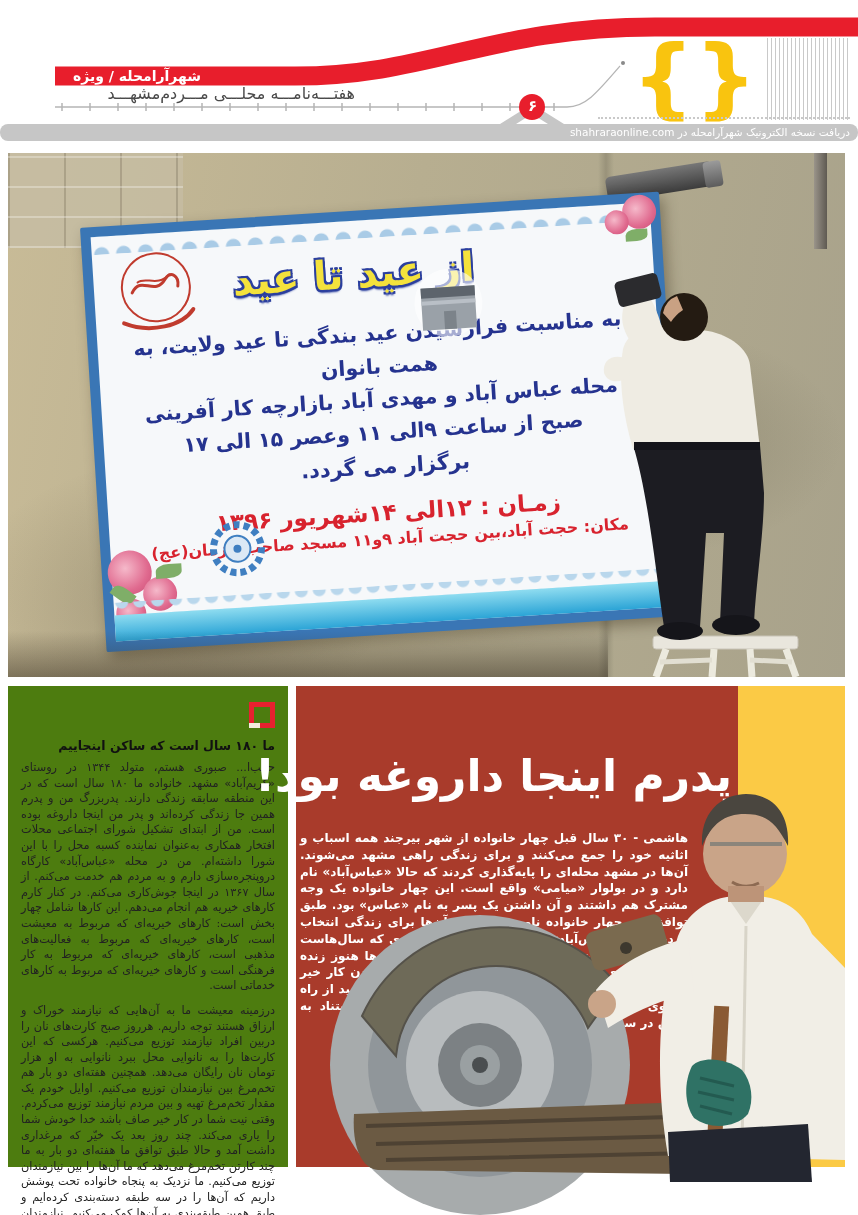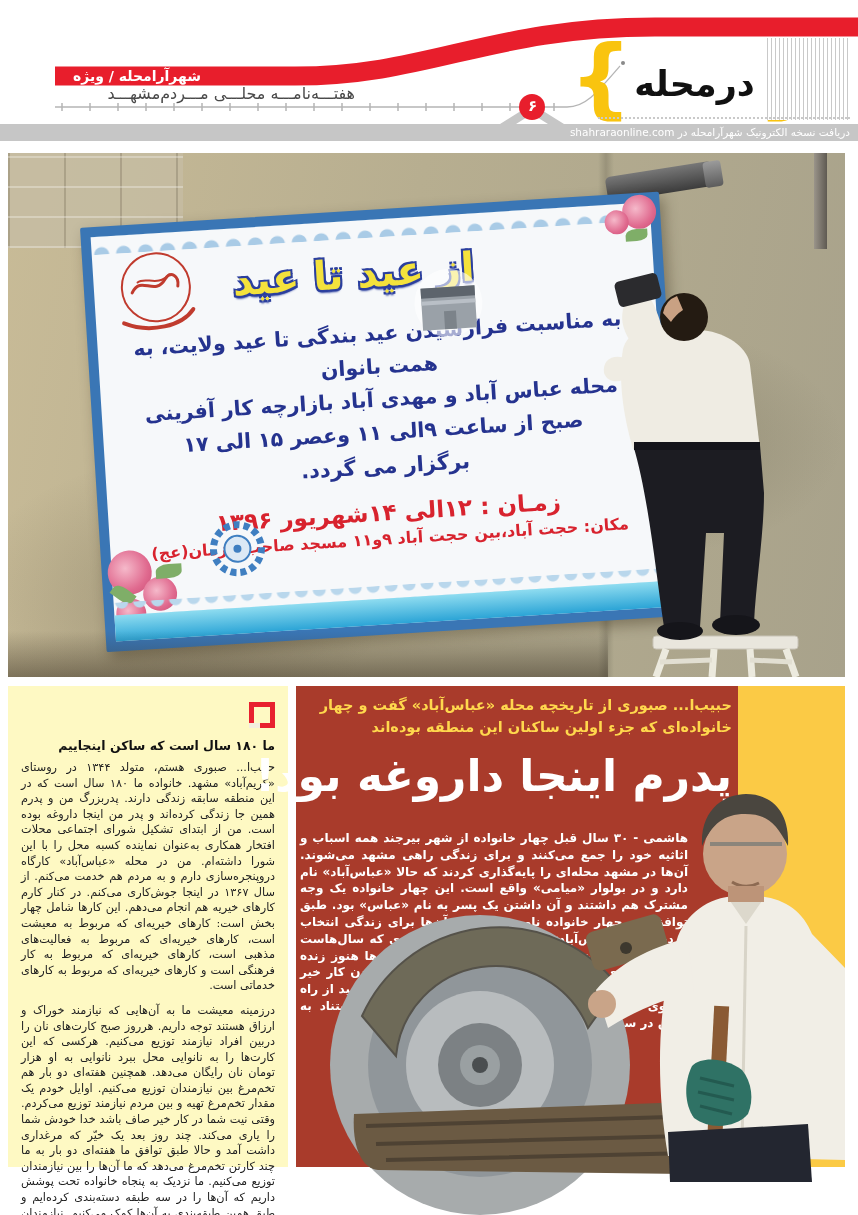--- a/index.html
+++ b/index.html
@@ -31,21 +31,21 @@
   .brand-text{color:#111;font-size:35px;font-weight:bold;padding:0 2px;margin-top:14px;}
   .pinstripes{
     left:767px;top:38px;width:83px;height:82px;
     background:repeating-linear-gradient(90deg,#c9c9c9 0 1px,#ffffff 1px 4px);
   }
   .dotted-row{
     left:598px;top:117px;width:252px;height:0;
     border-top:2px dotted #c9c9c9;
   }
   .url-bar{
-    left:0;top:124px;width:858px;height:17px;background:#c6c6c6;
+    left:0;top:124px;width:858px;height:17px;background:#c6c6c6;border-radius:8px;
   }
   .url-bar span{
     position:absolute;right:8px;top:0;line-height:17px;
     color:#fff;font-size:10.5px;direction:rtl;white-space:nowrap;
   }
 
   
   .photo{
     left:8px;top:153px;width:837px;height:524px;overflow:hidden;
     background:
@@ -105,21 +105,21 @@
     background:linear-gradient(#8edcf0,#2ba4d6);}
   .roundel{position:absolute;left:14px;top:12px;width:96px;height:96px;}
   .kaaba{position:absolute;left:318px;top:52px;width:70px;height:72px;}
   .rose{border-radius:50%;position:absolute;}
   .rose.r1{background:radial-gradient(circle at 40% 40%,#f5b9ca,#e06a8f 60%,#c94a72);}
   .leaf{position:absolute;background:#7fae68;border-radius:50% 0 50% 0;}
   .flower-logo{position:absolute;left:96px;bottom:54px;width:62px;height:62px;}
 
   
   .sidebar{
-    left:8px;top:686px;width:280px;height:481px;background:#fef9c3;
+    left:8px;top:686px;width:280px;height:481px;background:#4d7c0f;
     box-sizing:border-box;padding:14px 13px 0 13px;direction:rtl;color:#222;
   }
   .sq-icon{position:relative;width:16px;height:16px;border:5px solid #e8212f;margin:2px 0 10px 0;}
   .sq-icon .notch{position:absolute;left:-5px;bottom:-5px;width:11px;height:5px;background:#f3eedd;}
   .sidebar h3{margin:0 0 7px 0;font-size:12.5px;color:#111;}
   .sidebar p{margin:0 0 9px 0;font-size:11.3px;line-height:15.6px;text-align:justify;}
 
   .red-block{
     left:296px;top:686px;width:549px;height:481px;background:#a93b2b;direction:rtl;
   }
@@ -149,21 +149,20 @@
   <path d="M567 107 C585 107 596 94 620 66" fill="none" stroke="#b5b5b5" stroke-width="1.3"></path>
   <circle cx="623" cy="63" r="2" fill="#8a8a8a"></circle>
   <polygon points="500,124 532,104 564,124 548,124 532,114 516,124" fill="#c6c6c6"></polygon>
   <circle cx="532" cy="107" r="13" fill="#e81e2c"></circle>
 </svg>
 <div class="abs issue-label">شهرآرامحله / ویژه منطقه ۵</div>
 <div class="abs weekly-line">هفتـــه‌نامـــه محلـــی مـــردم‌مشهـــد</div>
 <div class="abs page-circle-num">۶</div>
 <div class="abs brand-wrap">
   <span class="brace">{</span>
-  <span class="brand-text">درمحله</span>
   <span class="brace">}</span>
 </div>
 <div class="abs pinstripes"></div>
 <div class="abs dotted-row"></div>
 <div class="abs url-bar">
   <span>دریافت نسخه الکترونیک شهرآرامحله در shahraraonline.com</span>
 </div>
 
 <div class="abs photo">
   <div class="abs wall-seam"></div>
@@ -245,21 +244,20 @@
   <div class="sq-icon">
       <span class="notch"></span>
     </div>
   <h3>ما ۱۸۰ سال است که ساکن اینجاییم</h3>
   <p>حبیب‌ا... صبوری هستم، متولد ۱۳۴۴ در روستای «کریم‌آباد» مشهد. خانواده ما ۱۸۰ سال است که در این منطقه سابقه زندگی دارند. پدربزرگ من و پدرم همین جا زندگی کرده‌اند و پدر من اینجا داروغه بوده است. من از ابتدای تشکیل شورای اجتماعی محلات افتخار همکاری به‌عنوان نماینده کسبه محل را با این شورا داشته‌ام. من در محله «عباس‌آباد» کارگاه دروپنجره‌سازی دارم و به مردم هم خدمت می‌کنم. از سال ۱۳۶۷ در اینجا جوش‌کاری می‌کنم. در کنار کارم کارهای خیریه هم انجام می‌دهم. این کارها شامل چهار بخش است: کارهای خیریه‌ای که مربوط به معیشت است، کارهای خیریه‌ای که مربوط به فعالیت‌های مذهبی است، کارهای خیریه‌ای که مربوط به کار فرهنگی است و کارهای خیریه‌ای که مربوط به کارهای خدماتی است.</p>
   <p>درزمینه معیشت ما به آن‌هایی که نیازمند خوراک و ارزاق هستند توجه داریم. هرروز صبح کارت‌های نان را دربین افراد نیازمند توزیع می‌کنیم. هرکسی که این کارت‌ها را به نانوایی محل ببرد نانوایی به او هزار تومان نان رایگان می‌دهد. همچنین هفته‌ای دو بار هم تخم‌مرغ بین نیازمندان توزیع می‌کنیم. اوایل خودم یک مقدار تخم‌مرغ تهیه و بین مردم نیازمند توزیع می‌کردم. وقتی نیت شما در کار خیر صاف باشد خدا خودش شما را یاری می‌کند. چند روز بعد یک خیّر که مرغداری داشت آمد و حالا طبق توافق ما هفته‌ای دو بار به ما چند کارتن تخم‌مرغ می‌دهد که ما آن‌ها را بین نیازمندان توزیع می‌کنیم. ما نزدیک به پنجاه خانواده تحت پوشش داریم که آن‌ها را در سه طبقه دسته‌بندی کرده‌ایم و طبق همین طبقه‌بندی به آن‌ها کمک می‌کنیم. نیازمندان را ازطریق فامیل و آشنایان شناسایی</p>
 </div>
 
 <div class="abs red-block">
   <div class="yellow-block"></div>
-  <div class="kicker">حبیب‌ا... صبوری از تاریخچه محله «عباس‌آباد» گفت و چهار خانواده‌ای که جزء اولین ساکنان این منطقه بوده‌اند</div>
   <div class="big-title">پدرم اینجا داروغه بود!</div>
   <div class="lede">
     <span class="head-spacer"></span><span>هاشمی - ۳۰ سال قبل چهار خانواده از شهر بیرجند همه اسباب و اثاثیه خود را جمع می‌کنند و برای زندگی راهی مشهد می‌شوند. آن‌ها در مشهد محله‌ای را پایه‌گذاری کردند که حالا «عباس‌آباد» نام دارد و در بولوار «میامی» واقع است. این چهار خانواده یک وجه مشترک هم داشتند و آن داشتن یک پسر به نام «عباس» بود. طبق توافق این چهار خانواده نام محله‌ای که آن‌ها برای زندگی انتخاب کرده بودند «عباس‌آباد» شد و به‌گفته آقای صبوری که سال‌هاست در این محله مشغول انجام‌دادن کار خیر است عباس‌ها هنوز زنده هستند. آقای صبوری از آن‌هایی است که سرش برای انجام‌دادن کار خیر درد می‌کند. وقتی به کارگاه جوش‌کاری او رسیدم با دو تا سررسید از راه رسید، برروی صندلی نشست و با دقت به سؤالات من، با استناد به نوشته‌هایش در سررسید، جواب داد.</span>
   </div>
 
   <svg class="art-svg" viewBox="0 0 549 500" style="overflow:visible;">
 
     <g>
       <circle cx="184" cy="379" r="150" fill="#a7abac"></circle>
       <circle cx="184" cy="379" r="112" fill="#90969a"></circle>

